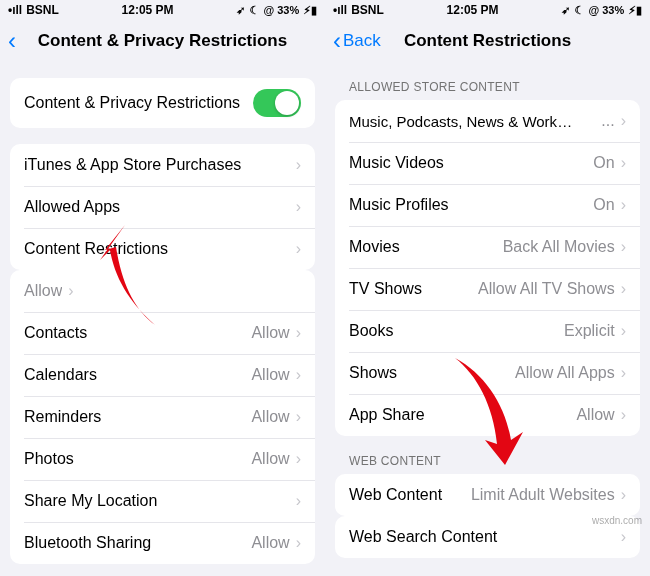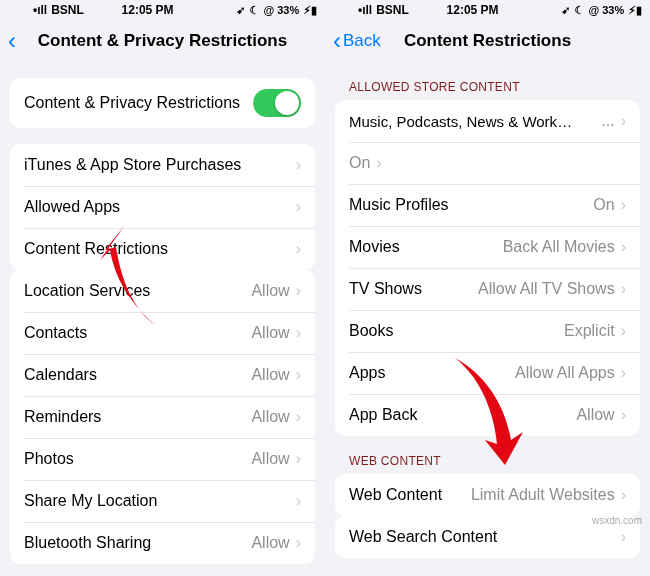--- a/index.html
+++ b/index.html
@@ -1,28 +1,28 @@
 <!DOCTYPE html>
 <html><head>
   <meta charset="utf-8">
   <style>
     * { margin: 0; padding: 0; box-sizing: border-box; font-family: -apple-system, "Helvetica Neue", Arial, sans-serif; }
     body { background: #fff; width: 650px; height: 576px; overflow: hidden; position: relative; }
     .screens { display: flex; width: 650px; height: 576px; background: #fff; }
     .screen { background: #f2f2f7; width: 325px; height: 576px; overflow: hidden; position: relative; }
     .status-bar { height: 20px; display: flex; align-items: center; justify-content: space-between; font-size: 12px; font-weight: 600; padding: 0 8px; background: #f2f2f7; }
-    .status-left, .status-right { display: flex; align-items: center; gap: 4px; margin-left: 25px; }
+    .status-left, .status-right { display: flex; align-items: center; gap: 4px; }
     .status-right { font-size: 11px; }
     .nav-bar { height: 42px; display: flex; align-items: center; padding: 0 8px; background: #f2f2f7; position: relative; }
     .back-btn { display: flex; align-items: center; color: #007aff; font-size: 17px; gap: 2px; }
     .back-chevron { font-size: 24px; font-weight: 300; line-height: 1; }
     .nav-title { position: absolute; left: 0; right: 0; text-align: center; font-size: 17px; font-weight: 600; pointer-events: none; }
     .content { padding: 0; }
     .group { background: #fff; margin: 16px 10px 0 10px; border-radius: 10px; overflow: hidden; }
-    .group-header { font-size: 12px; color: #7f1d1d; text-transform: uppercase; padding: 18px 24px 6px 24px; letter-spacing: 0.3px; }
+    .group-header { font-size: 12px; color: #737373; text-transform: uppercase; padding: 18px 24px 6px 24px; letter-spacing: 0.3px; }
     .row { display: flex; align-items: center; justify-content: space-between; padding: 11px 14px; min-height: 42px; position: relative; }
     .row + .row::before { content: ""; position: absolute; top: 0; left: 14px; right: 0; height: 1px; background: #e5e5ea; }
     .row-label { font-size: 16px; color: #000; }
     .row-right { display: flex; align-items: center; gap: 6px; }
     .row-value { font-size: 16px; color: #8e8e93; white-space: nowrap; max-width: 150px; overflow: hidden; text-overflow: ellipsis; }
     .chevron { color: #c7c7cc; font-size: 16px; }
     .toggle { width: 48px; height: 28px; border-radius: 14px; background: #34c759; position: relative; }
     .toggle::after { content: ""; width: 24px; height: 24px; border-radius: 50%; background: #fff; position: absolute; top: 2px; right: 2px; box-shadow: 0 1px 3px rgba(0,0,0,0.25); }
     .arrow { position: absolute; pointer-events: none; }
     .arrow svg { display: block; }
@@ -81,21 +81,20 @@
         <div class="row">
           <span class="row-label">Content Restrictions</span>
           <div class="row-right">
               <span class="chevron">›</span>
             </div>
         </div>
       </div>
 
       <div class="group" style="margin-top:0">
         <div class="row">
-          <span class="row-label">Location Services</span>
           <div class="row-right">
               <span class="row-value">Allow</span>
               <span class="chevron">›</span>
             </div>
         </div>
         <div class="row">
           <span class="row-label">Contacts</span>
           <div class="row-right">
               <span class="row-value">Allow</span>
               <span class="chevron">›</span>
@@ -182,20 +181,21 @@
       <div class="group-header">ALLOWED STORE CONTENT</div>
       <div class="group" style="margin-top:0">
         <div class="row">
           <span class="row-label" style="font-size:15px;white-space:nowrap;overflow:hidden;text-overflow:ellipsis;max-width:230px">Music, Podcasts, News &amp; Workouts</span>
           <div class="row-right">
               <span class="row-value">...</span>
               <span class="chevron">›</span>
             </div>
         </div>
         <div class="row">
+          <span class="row-label">Music Videos</span>
           <div class="row-right">
               <span class="row-value">On</span>
               <span class="chevron">›</span>
             </div>
         </div>
         <div class="row">
           <span class="row-label">Music Profiles</span>
           <div class="row-right">
               <span class="row-value">On</span>
               <span class="chevron">›</span>
@@ -216,28 +216,28 @@
             </div>
         </div>
         <div class="row">
           <span class="row-label">Books</span>
           <div class="row-right">
               <span class="row-value">Explicit</span>
               <span class="chevron">›</span>
             </div>
         </div>
         <div class="row">
-          <span class="row-label">Apps</span>
+          <span class="row-label">Shows</span>
           <div class="row-right">
               <span class="row-value">Allow All Apps</span>
               <span class="chevron">›</span>
             </div>
         </div>
         <div class="row">
-          <span class="row-label">App Back</span>
+          <span class="row-label">App Share</span>
           <div class="row-right">
               <span class="row-value">Allow</span>
               <span class="chevron">›</span>
             </div>
         </div>
       </div>
 
       <div class="group-header">WEB CONTENT</div>
       <div class="group" style="margin-top:0">
         <div class="row">

